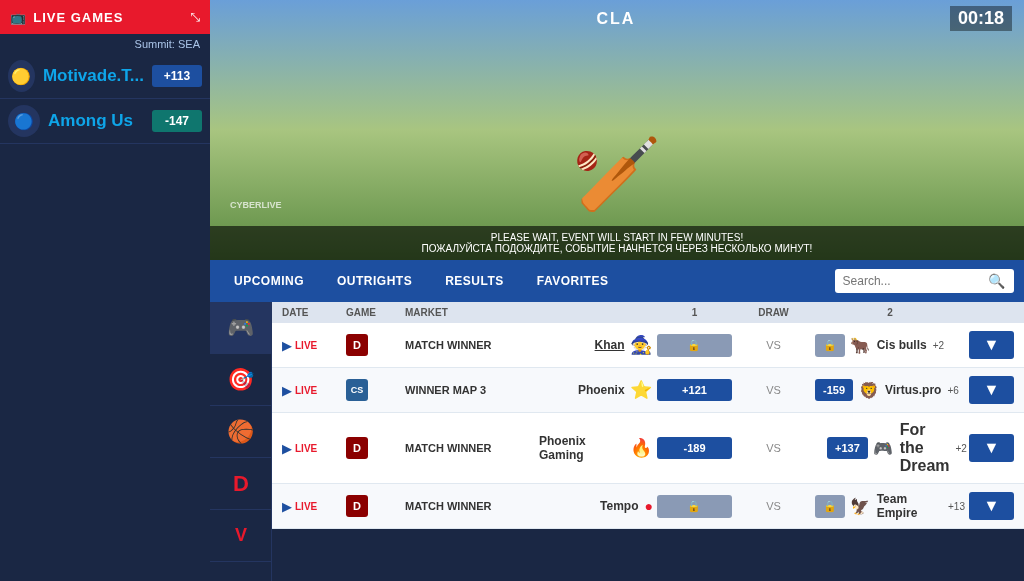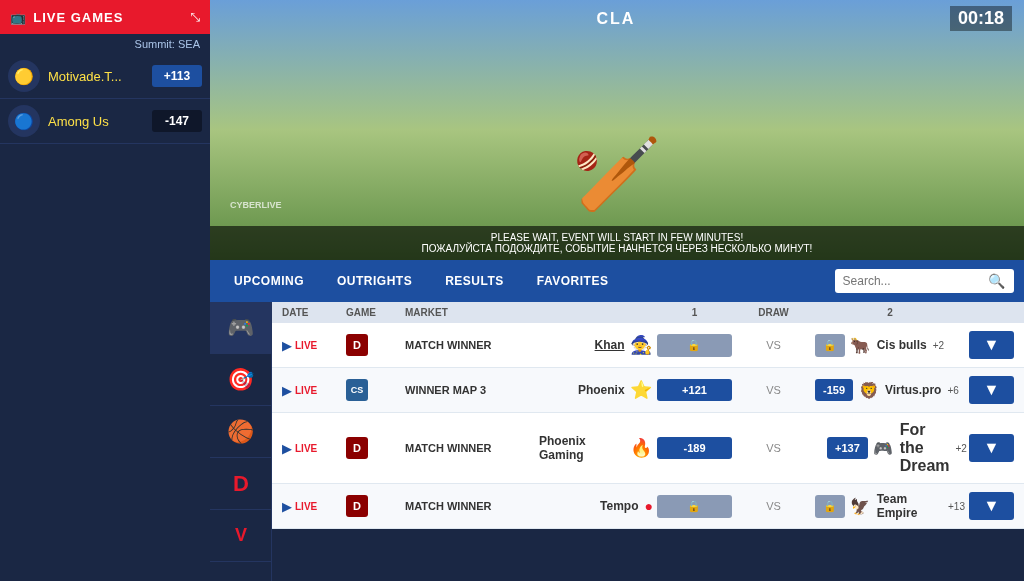--- a/index.html
+++ b/index.html
@@ -14,23 +14,23 @@
     .live-games-header { background: #e8192c; display: flex; align-items: center; justify-content: space-between; padding: 6px 10px; height: 34px; }
     .live-games-title { font-size: 13px; font-weight: bold; color: #fff; letter-spacing: 1px; display: flex; align-items: center; gap: 6px; }
     .collapse-btn { color: #fff; font-size: 12px; cursor: pointer; }
 
     
     .summit-label { text-align: right; padding: 4px 10px; font-size: 11px; color: #aac4e8; background: #1a2744; }
 
     
     .team-item { display: flex; align-items: center; padding: 6px 8px; gap: 8px; background: #1a2744; border-bottom: 1px solid #243560; }
     .team-logo { width: 32px; height: 32px; border-radius: 50%; background: #243560; display: flex; align-items: center; justify-content: center; font-size: 16px; }
-    .team-name { flex: 1; font-size: 13px; color: #fde047; font-weight: normal; }
+    .team-name { flex: 1; font-size: 17px; color: #0ea5e9; font-weight: bold; }
     .team-odds { background: #1d4fa0; color: #fff; padding: 4px 10px; border-radius: 3px; font-size: 12px; font-weight: bold; min-width: 50px; text-align: center; }
-    .team-odds.negative { background: #0f172a; }
+    .team-odds.negative { background: #0f766e; }
     .team-odds.positive { background: #1d4fa0; }
 
     
     .video-area { position: relative; background: #000; height: 260px; }
     .video-overlay { position: absolute; bottom: 0; left: 0; right: 0; background: rgba(0,0,0,0.6); padding: 6px 10px; font-size: 10px; color: #fff; text-align: center; }
     .video-top-bar { position: absolute; top: 0; left: 0; right: 0; display: flex; justify-content: space-between; align-items: center; padding: 6px 12px; }
     .cla-logo { font-size: 16px; font-weight: bold; color: #fff; letter-spacing: 2px; }
     .timer { font-size: 18px; font-weight: bold; color: #fff; background: rgba(0,0,0,0.4); padding: 2px 8px; }
 
     

